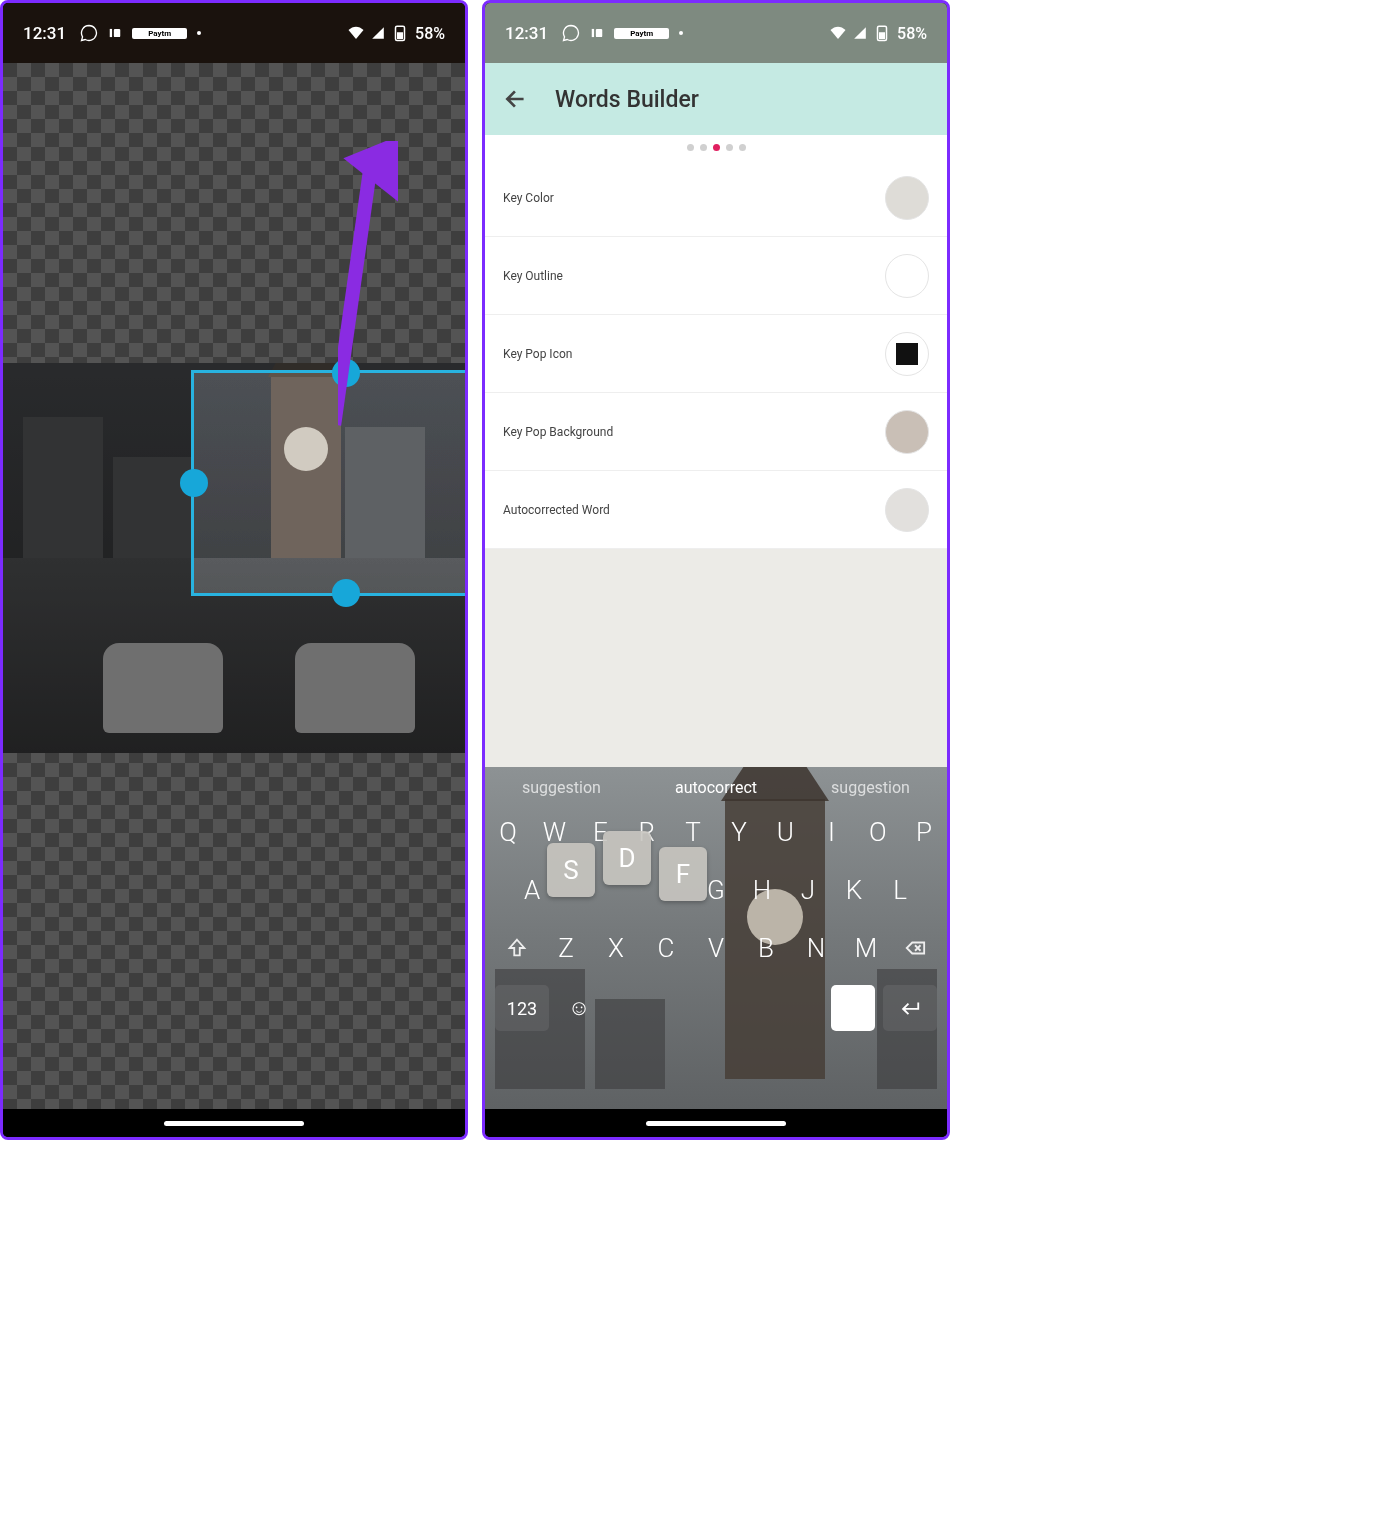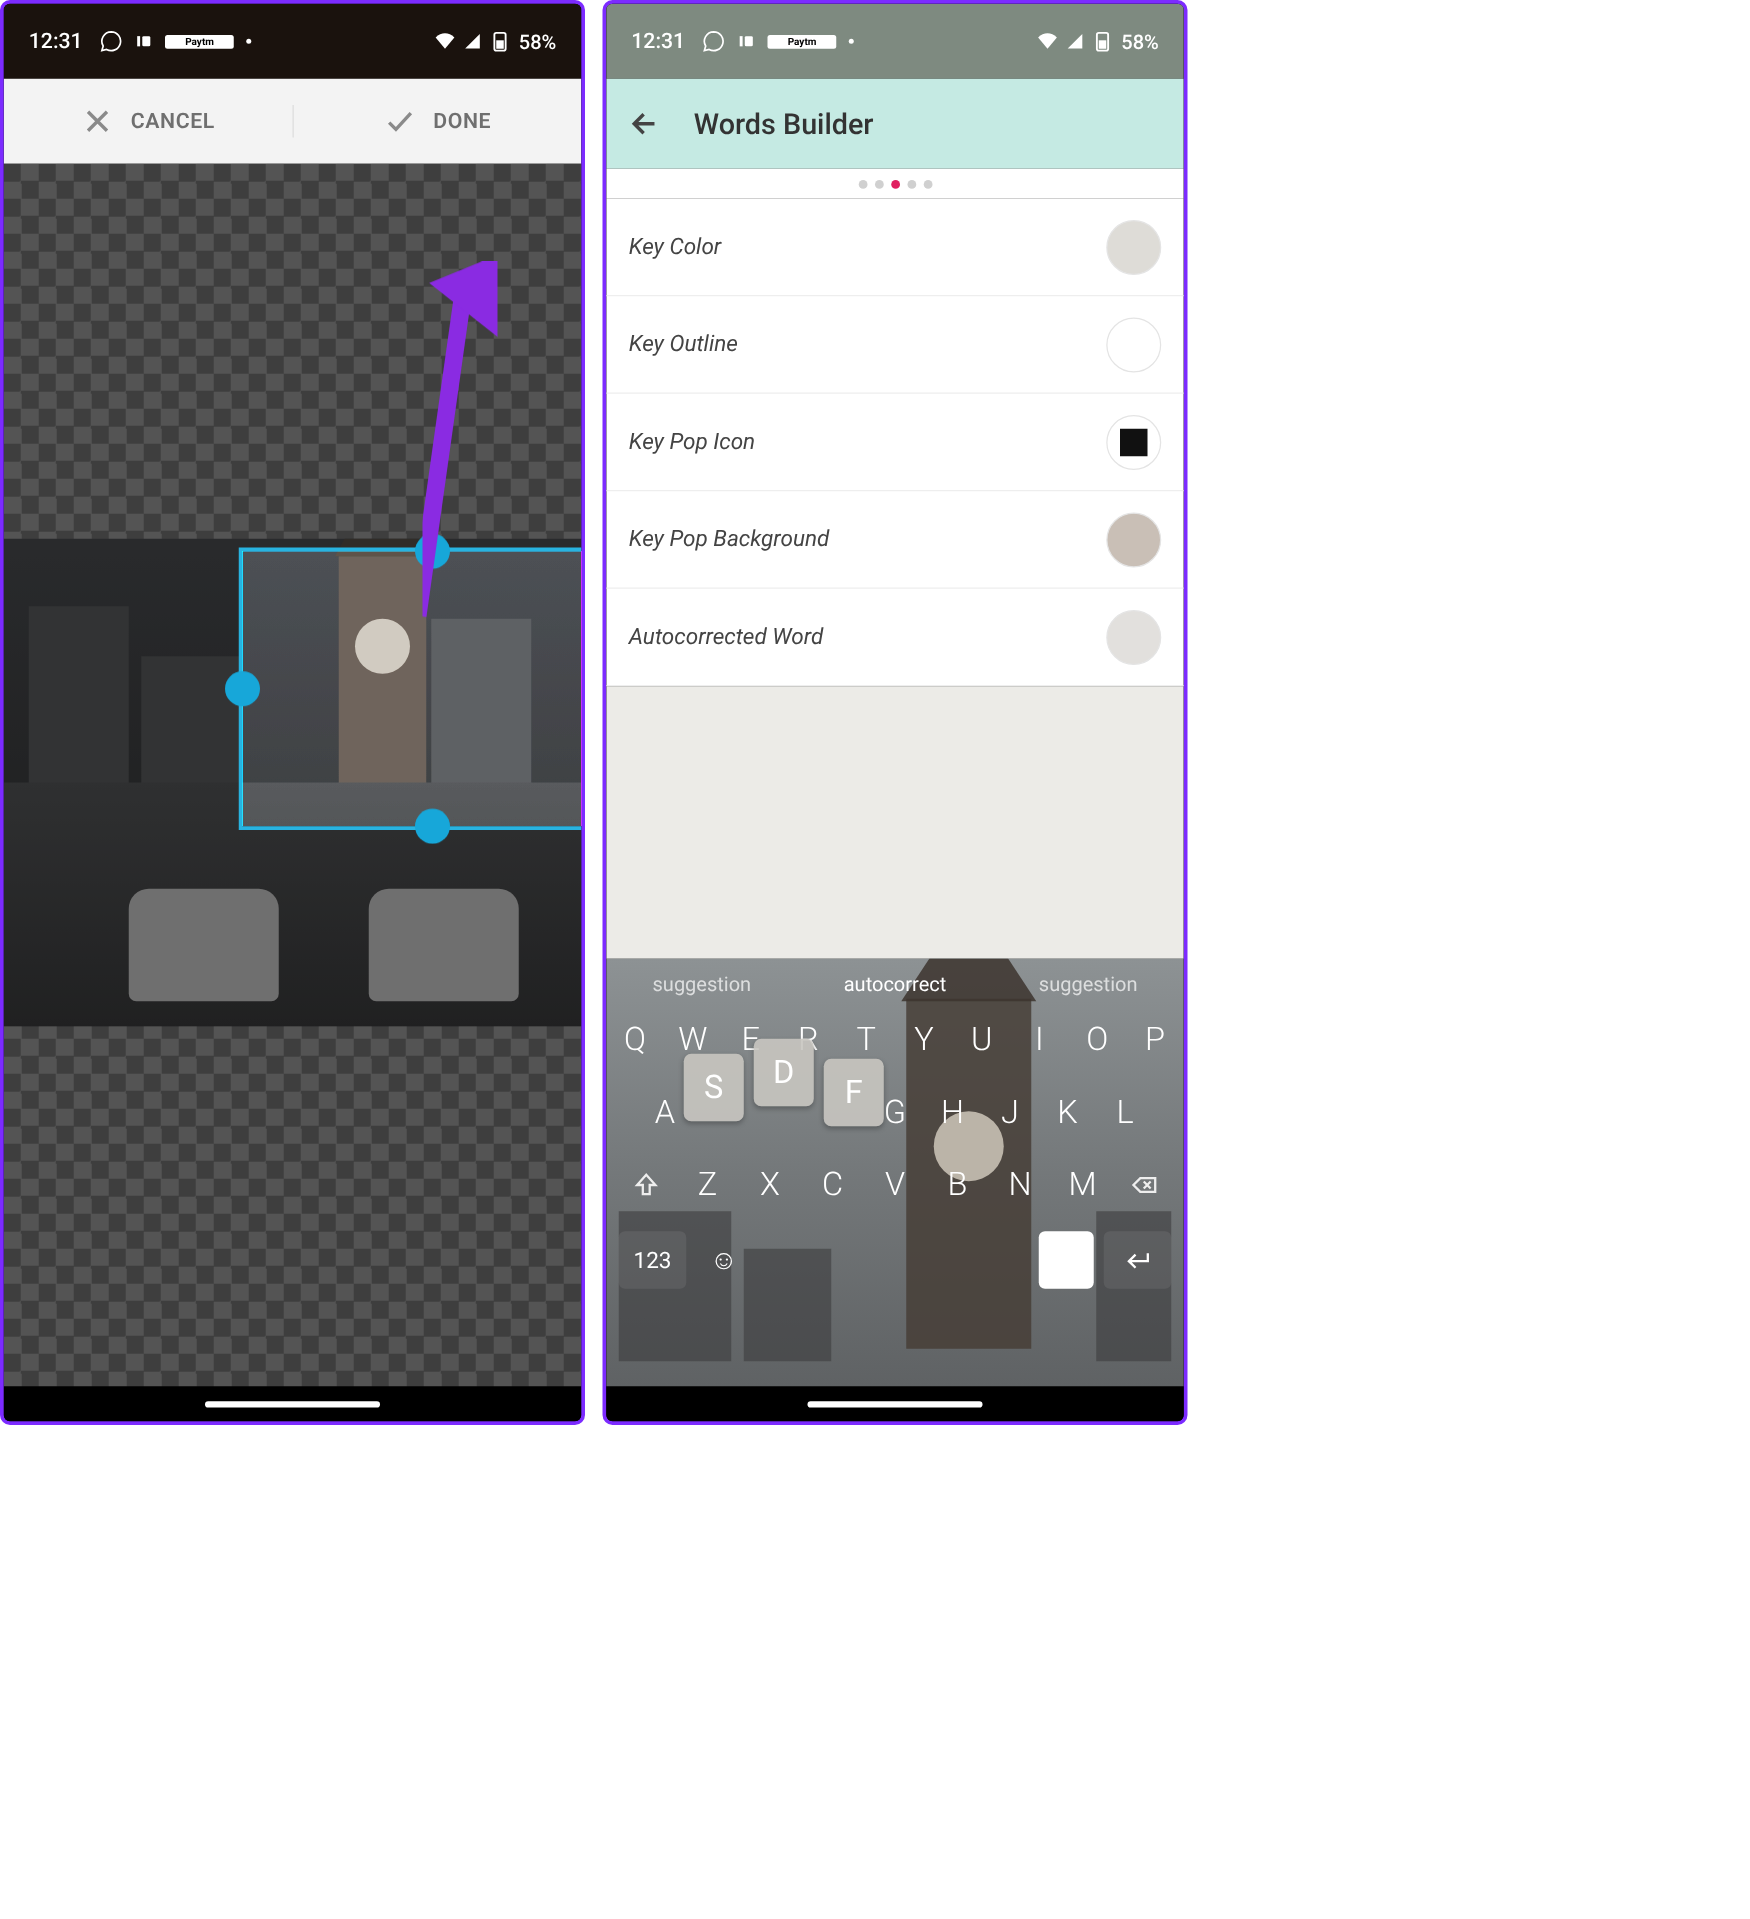--- a/index.html
+++ b/index.html
@@ -148,23 +148,22 @@
   }
   .pdot { width:7px; height:7px; border-radius:50%; background:#d0d0d0; }
   .pdot.active { background:#e02060; }
 
   .settings { background:#fff; }
   .srow {
     height: 78px;
     display:flex; align-items:center; justify-content:space-between;
     padding: 0 18px;
     border-bottom: 1px solid #eee;
-    font-size: 18px;
+    font-size: 12px;
     color: #444;
-    font-style: italic;
   }
   .swatch { width:44px; height:44px; border-radius:50%; border:1px solid #e4e4e4; display:flex; align-items:center; justify-content:center; }
   .sw-gray { background:#dedcd7; }
   .sw-white { background:#fff; }
   .sw-beige { background:#c9bfb6; }
   .sw-lgray { background:#e2e0dd; }
   .sw-vlgray { background:#f1f0ee; }
   .sw-black-sq::after { content:""; width:22px; height:22px; background:#111; }
 
   .body-gap { flex:1; background:#ecebe7; }
@@ -249,34 +248,20 @@
           <path d="M2 22L22 2v20z"></path>
         </svg>
       <svg class="sb-icon" viewBox="0 0 24 24">
           <rect x="6" y="3" width="12" height="19" rx="2" fill="none" stroke="#fff" stroke-width="2"></rect>
           <rect x="8" y="11" width="8" height="9"></rect>
         </svg>
       <span>58%</span>
     </span>
   </div>
 
-  <div class="appbar">
-    <div class="half">
-      <svg class="ab-icon" viewBox="0 0 24 24">
-          <path d="M5 5l14 14M19 5L5 19"></path>
-        </svg>
-      <span>CANCEL</span>
-    </div>
-    <div class="half">
-      <svg class="ab-icon" viewBox="0 0 24 24">
-          <path d="M4 13l5 5L20 6"></path>
-        </svg>
-      <span>DONE</span>
-    </div>
-  </div>
 
   <div class="canvas">
     <div class="photo-region">
       <div class="building b1"></div>
         <div class="building b2"></div>
         <div class="building b3"></div>
       <div class="tower">
           <div class="clockface"></div>
         </div>
       <div class="road"></div>

